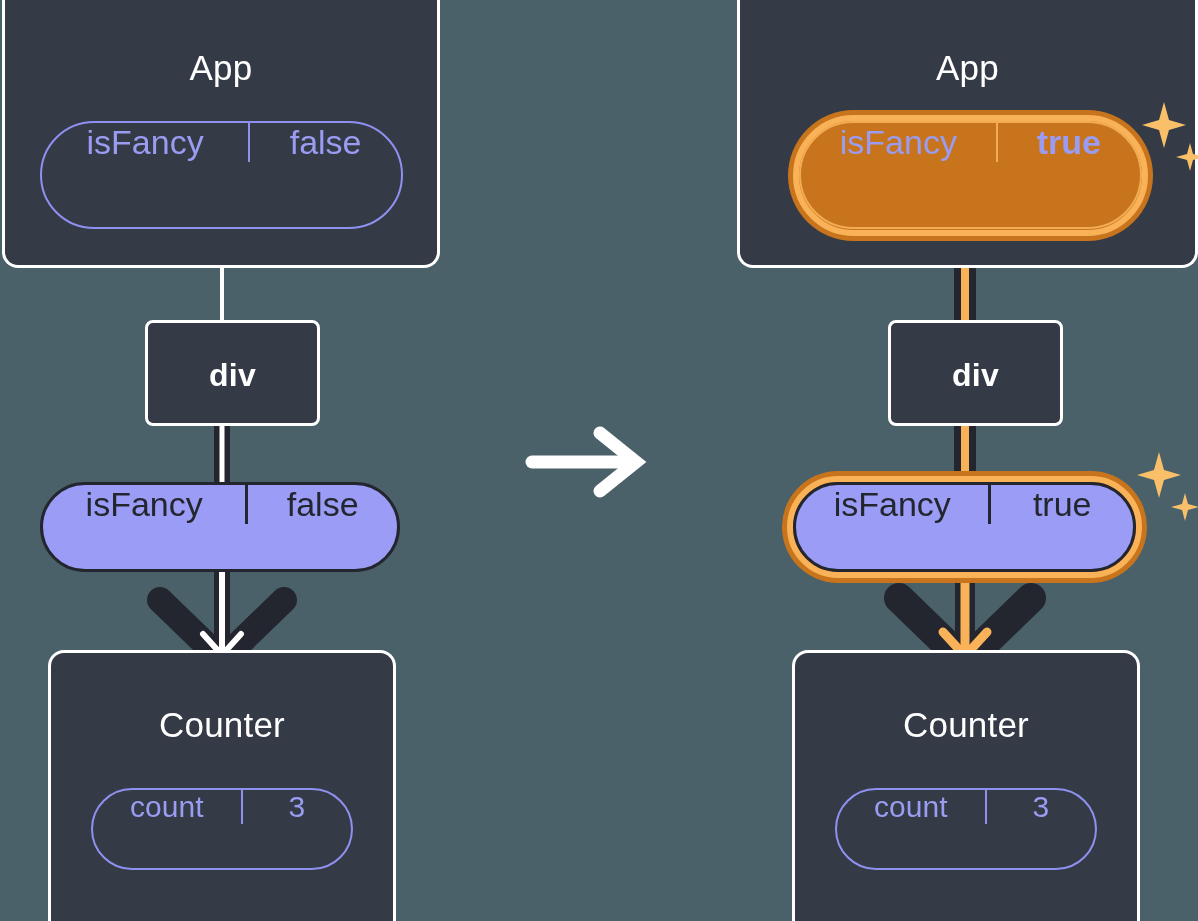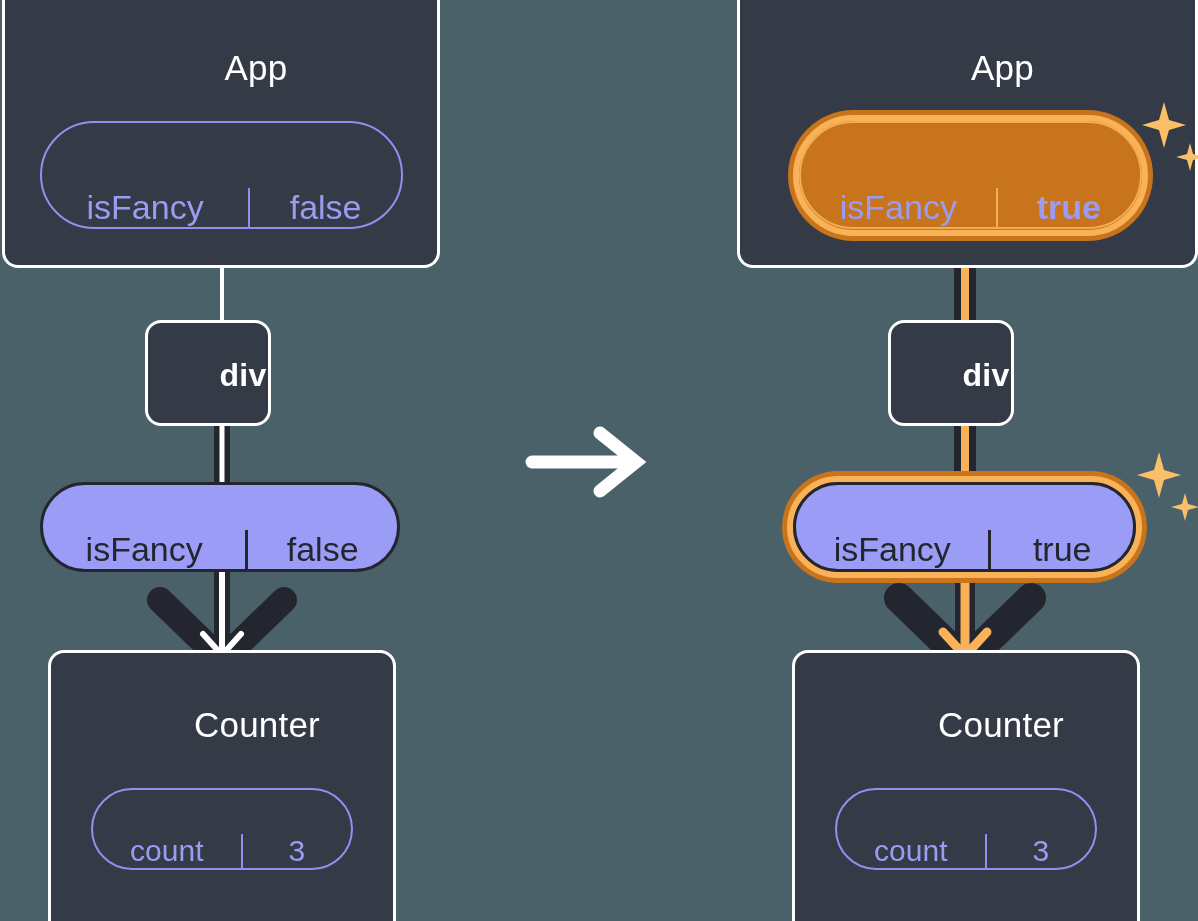--- a/index.html
+++ b/index.html
@@ -50,57 +50,56 @@
   }
   .cbox-title {
     position: absolute;
     left: 0;
     width: 100%;
     text-align: center;
     color: #ffffff;
     font-size: 35px;
     font-weight: 400;
     letter-spacing: 0.2px;
-    padding-left: 35px;
   }
 
   .app-box {
     left: 2px;
     top: -4px;
     width: 438px;
     height: 272px;
     border-radius: 0 0 16px 16px;
     border-top: none;
   }
   .app-box .cbox-title { top: 52px; }
 
   .div-box {
     left: 145px;
     top: 320px;
-    width: 126px;
+    width: 175px;
     height: 106px;
-    border-radius: 16px;
+    border-radius: 8px;
   }
   .div-box .cbox-title { top: 34px; font-size: 32px; font-weight: 700; }
 
   .counter-box {
     left: 48px;
     top: 650px;
     width: 348px;
     height: 275px;
     border-radius: 16px 16px 0 0;
     border-bottom: none;
   }
   .counter-box .cbox-title { top: 52px; text-align: center; }
 
   
   .pill {
     position: absolute;
     display: flex;
-    align-items: flex-end;
+    align-items: flex-start;
     box-sizing: border-box;
     z-index: 6;
   }
   .pill-cell {
     display: flex;
     align-items: center;
     justify-content: center;
     box-sizing: border-box;
   }
 

